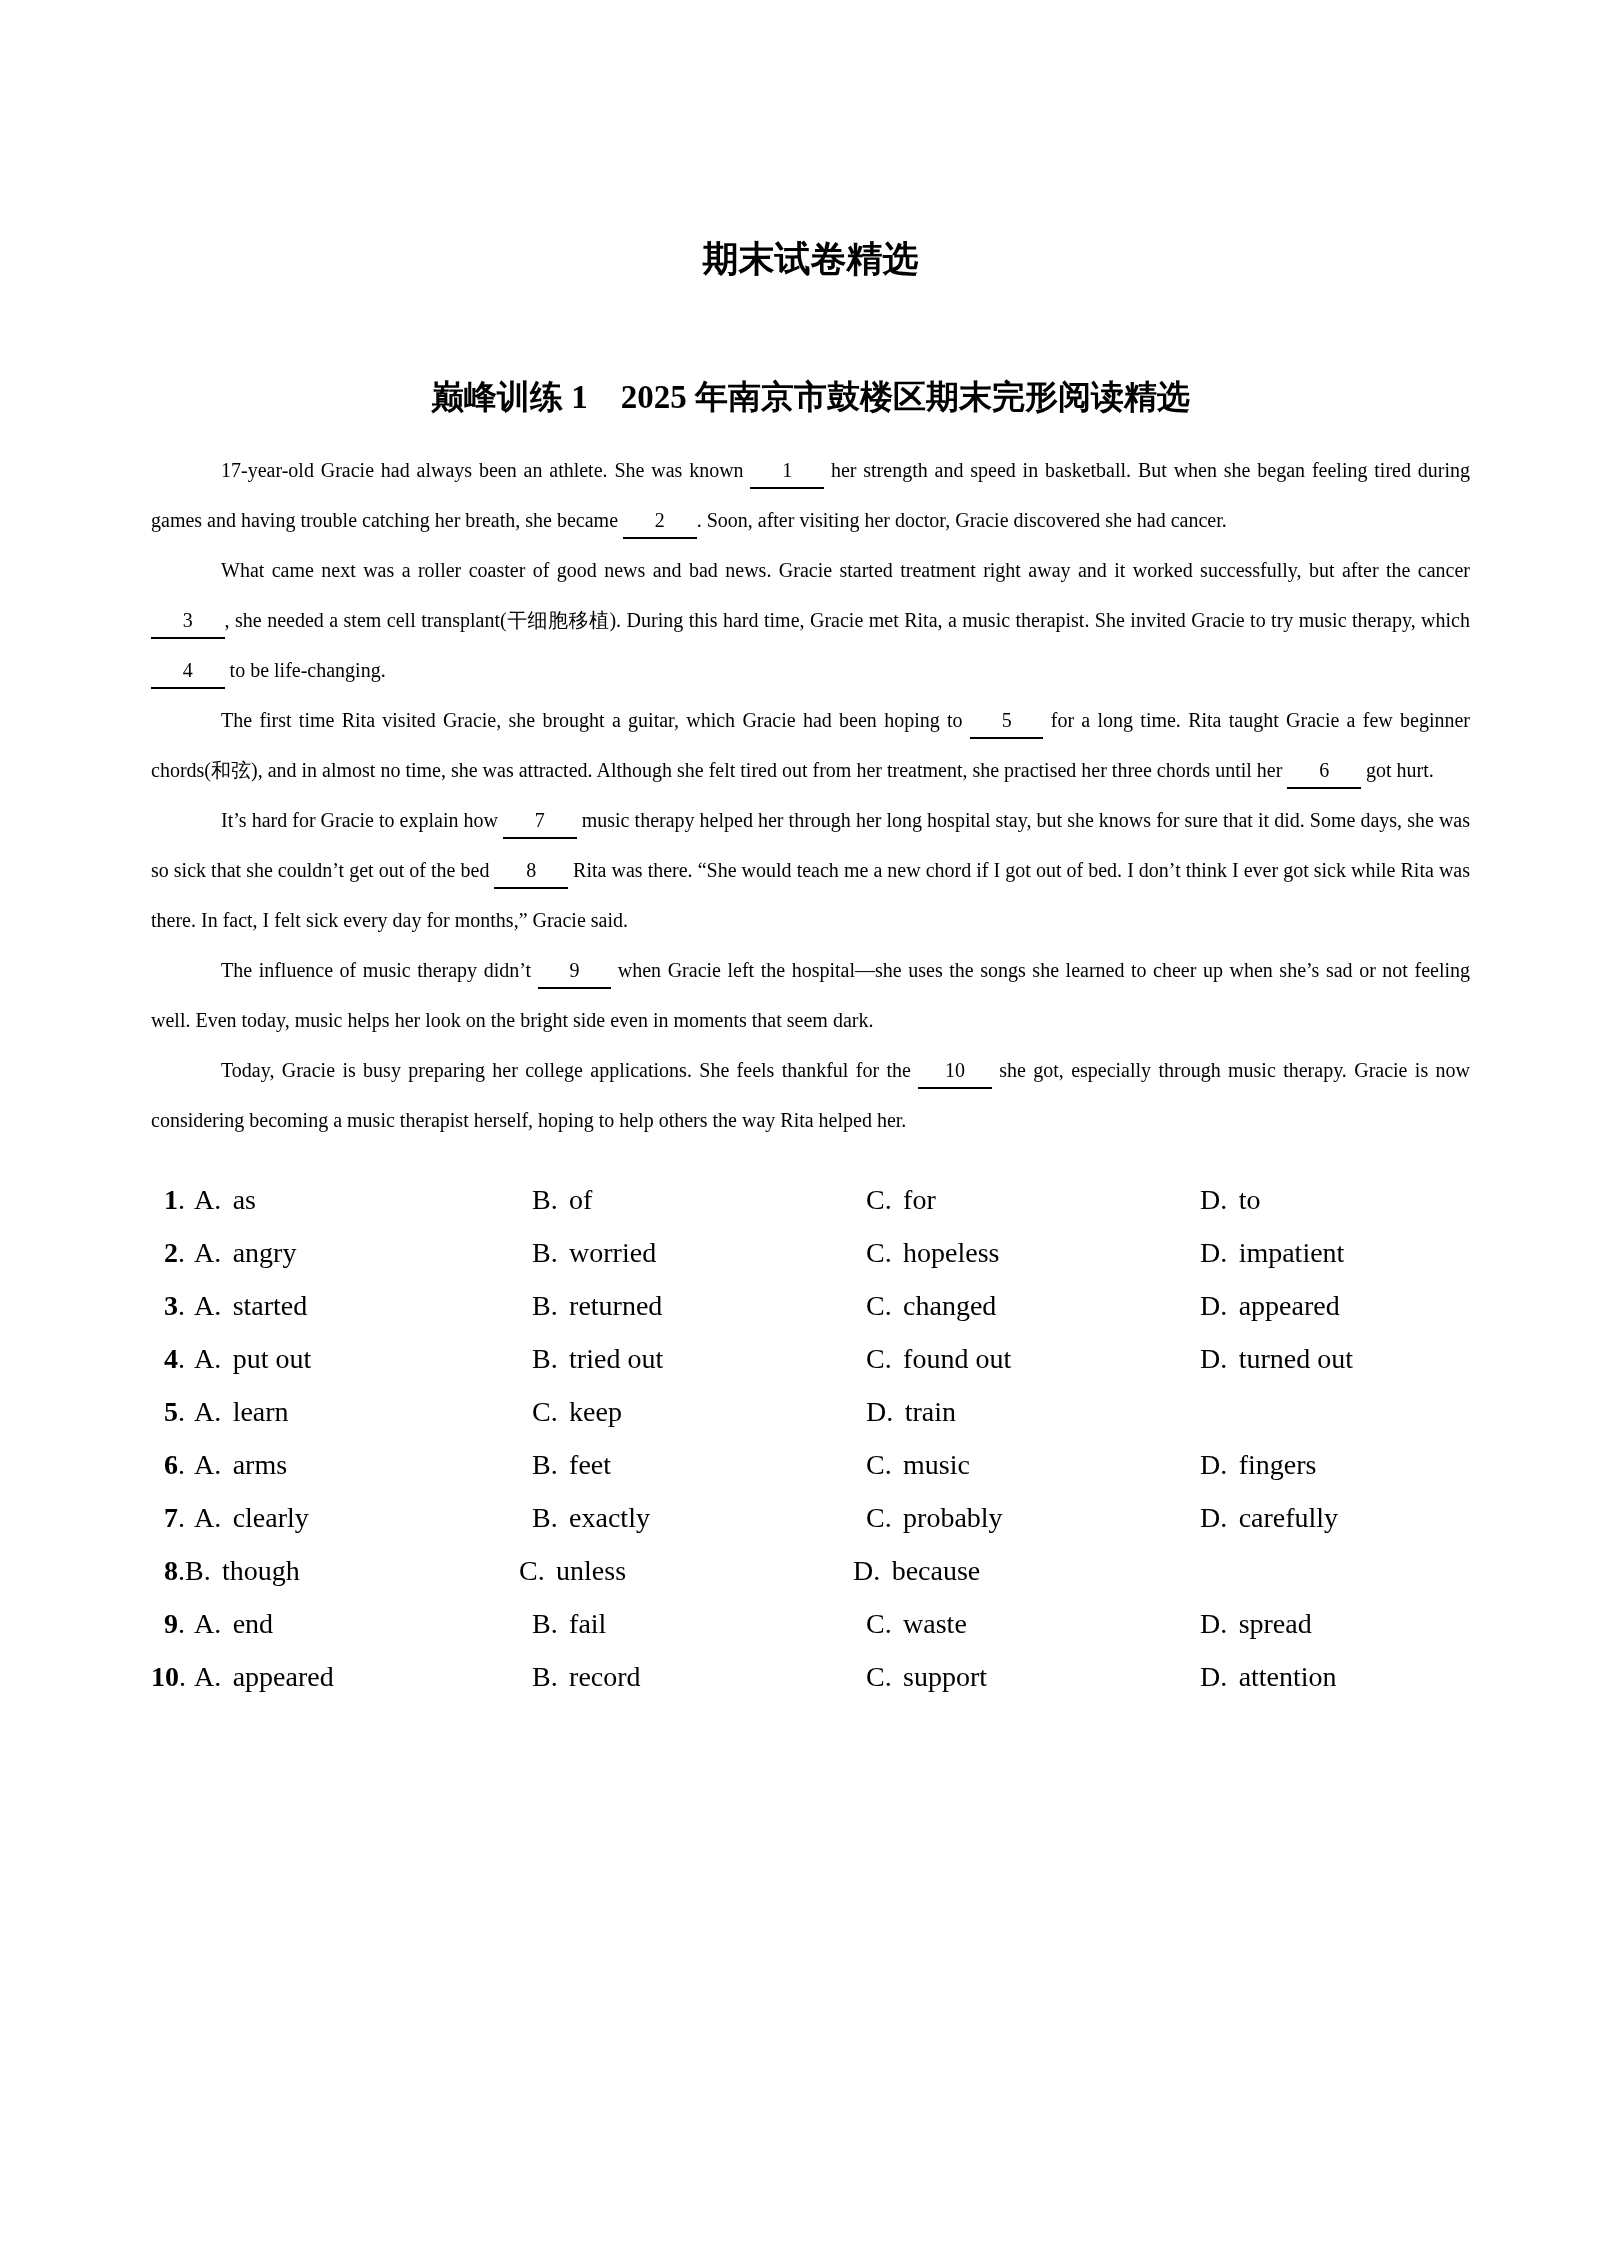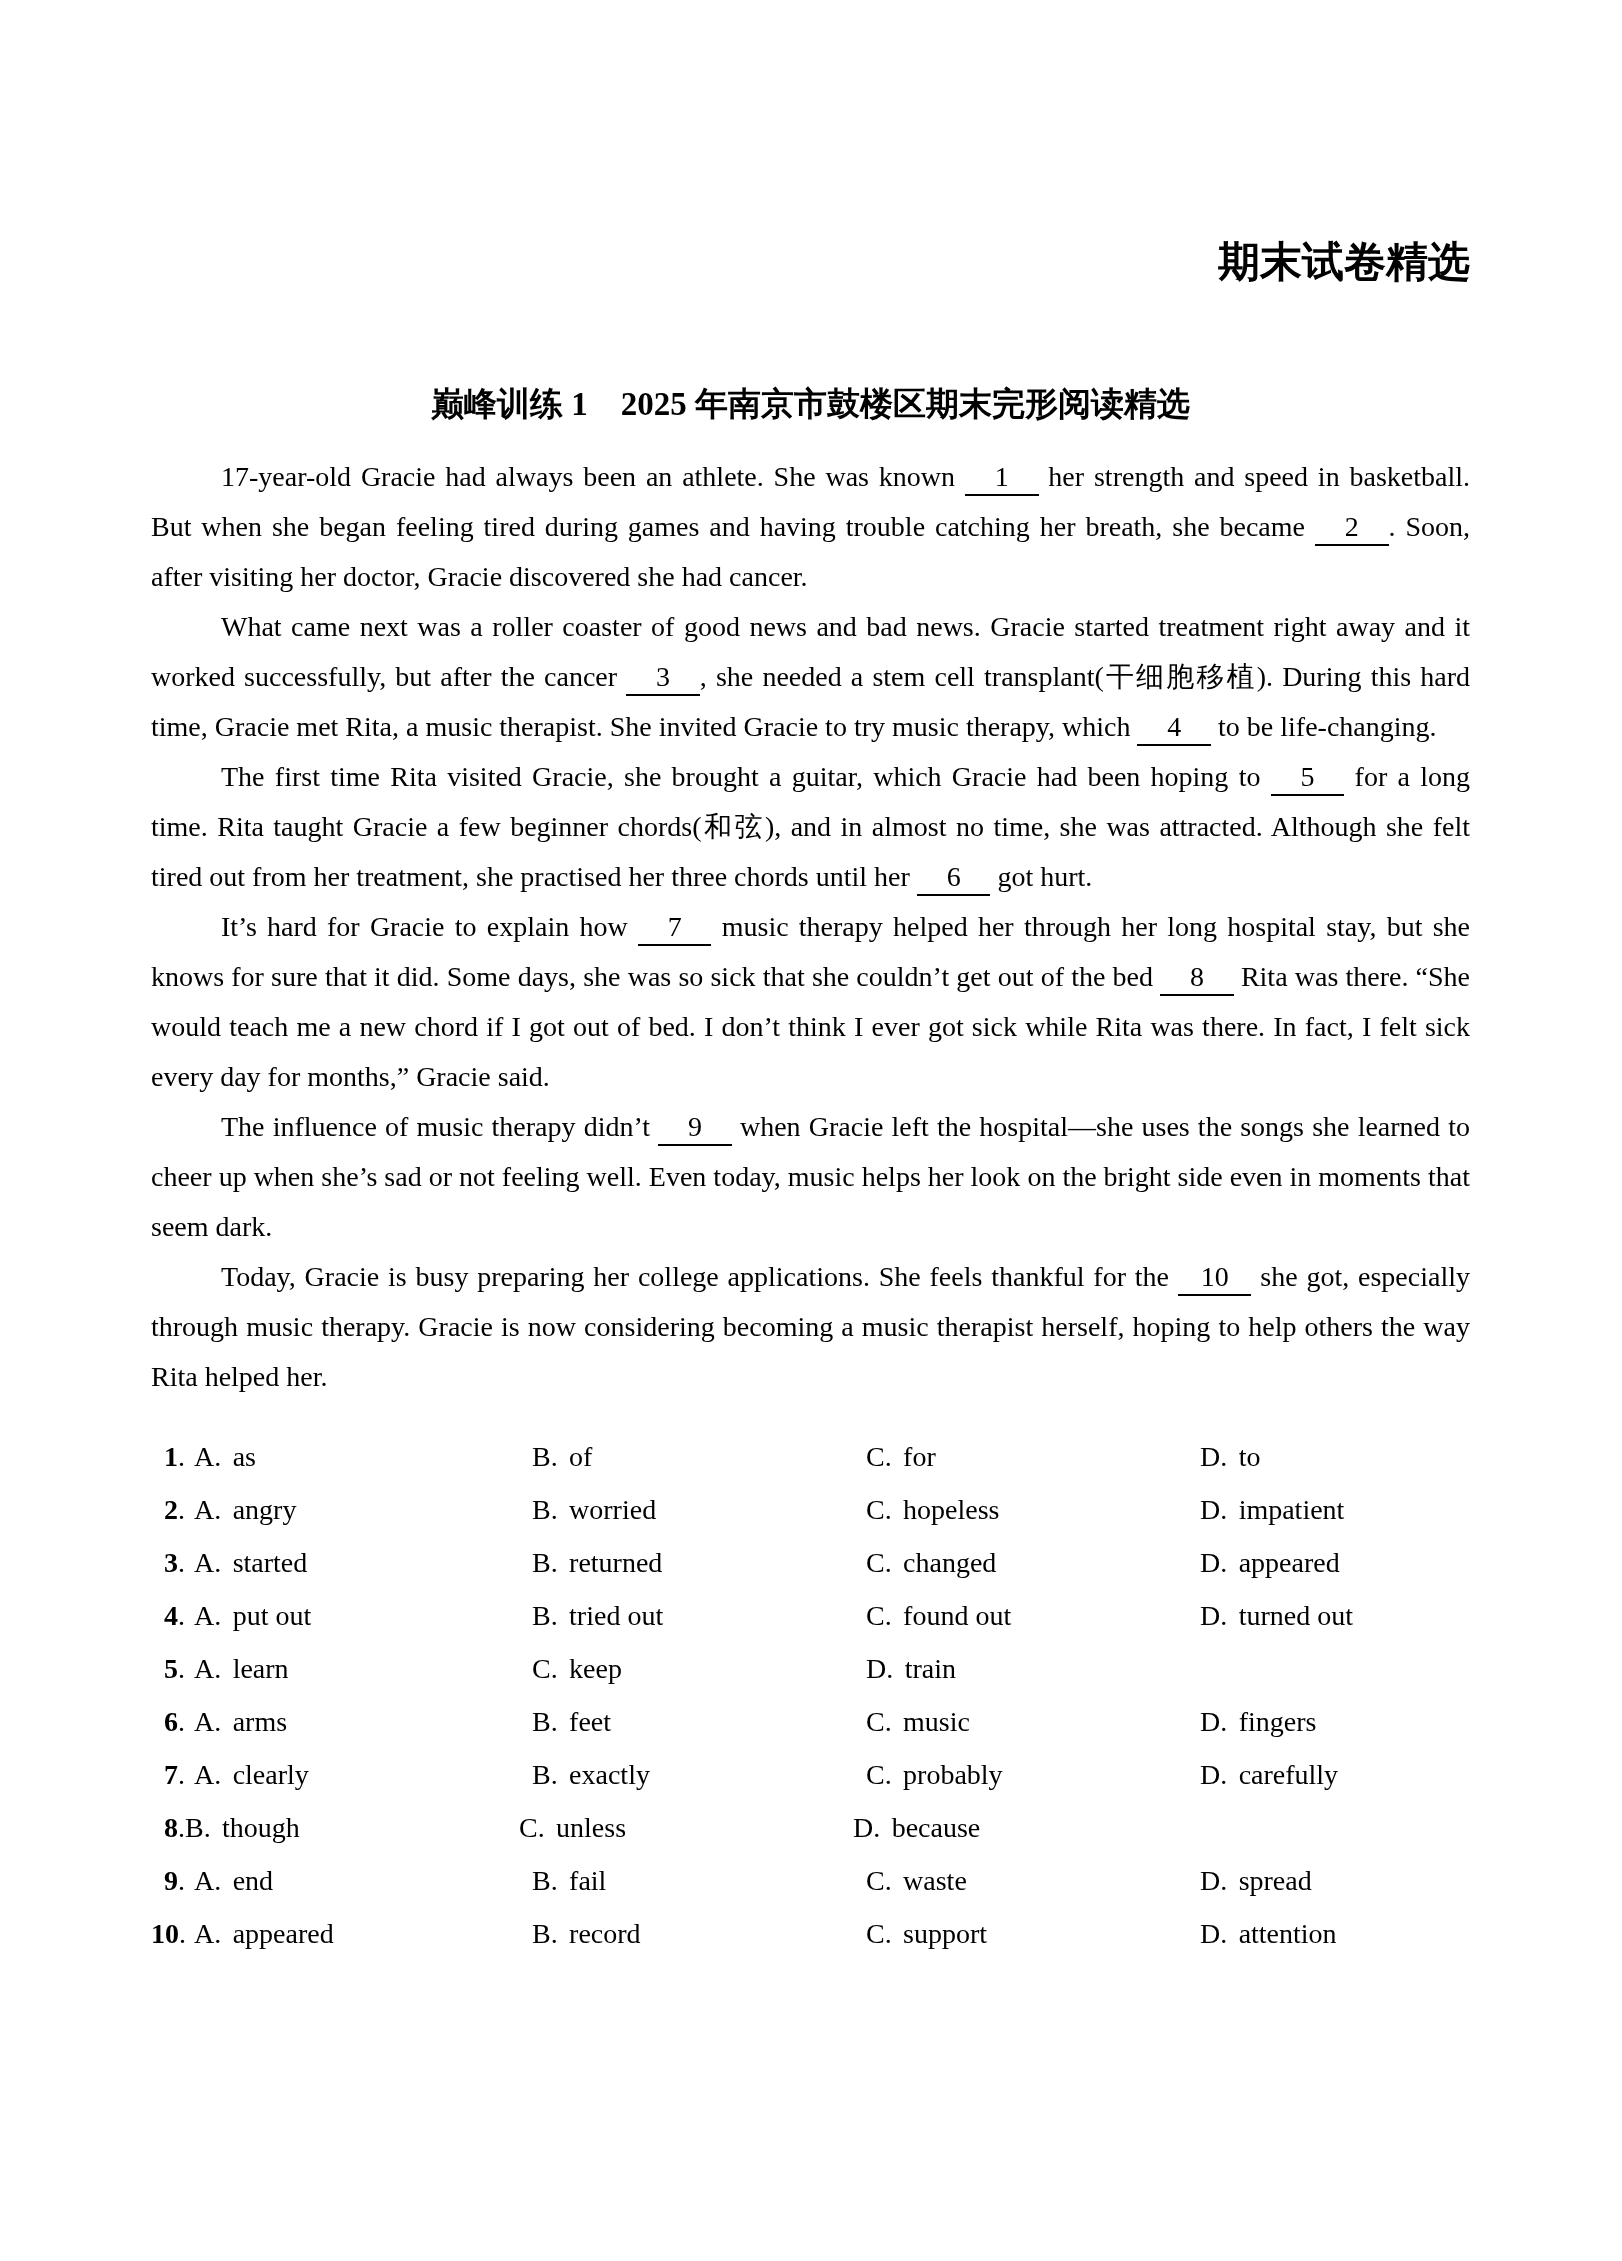--- a/index.html
+++ b/index.html
@@ -10,44 +10,44 @@
     margin: 0 auto;
     background: #ffffff;
     box-sizing: border-box;
     padding: 239px 153px 0 151px;
     font-family: "Liberation Serif", serif;
     color: #000;
     overflow: hidden;
   }
   h1.title {
     margin: 0;
-    font-size: 42px;
+    font-size: 36px;
     font-weight: bold;
-    text-align: right;
+    text-align: center;
     line-height: 1.12;
     font-family: "Liberation Serif", "DejaVu Serif", serif;
   }
   h2.subtitle {
     margin: 100px 0 0 0;
     font-size: 33px;
     font-weight: bold;
     text-align: center;
     line-height: 1.12;
     font-family: "Liberation Serif", "DejaVu Serif", serif;
   }
   h3.heading {
     margin: 43px 0 0 0;
     font-size: 30px;
     font-weight: bold;
     line-height: 1.12;
     font-family: "Liberation Sans", "DejaVu Sans", sans-serif;
   }
   .passage {
     margin-top: 29px;
-    font-size: 28px;
+    font-size: 20px;
     line-height: 50px;
     text-align: justify;
   }
   .passage p {
     margin: 0;
     text-indent: 70px;
   }
   .blank {
     display: inline-block;
     min-width: 66px;

